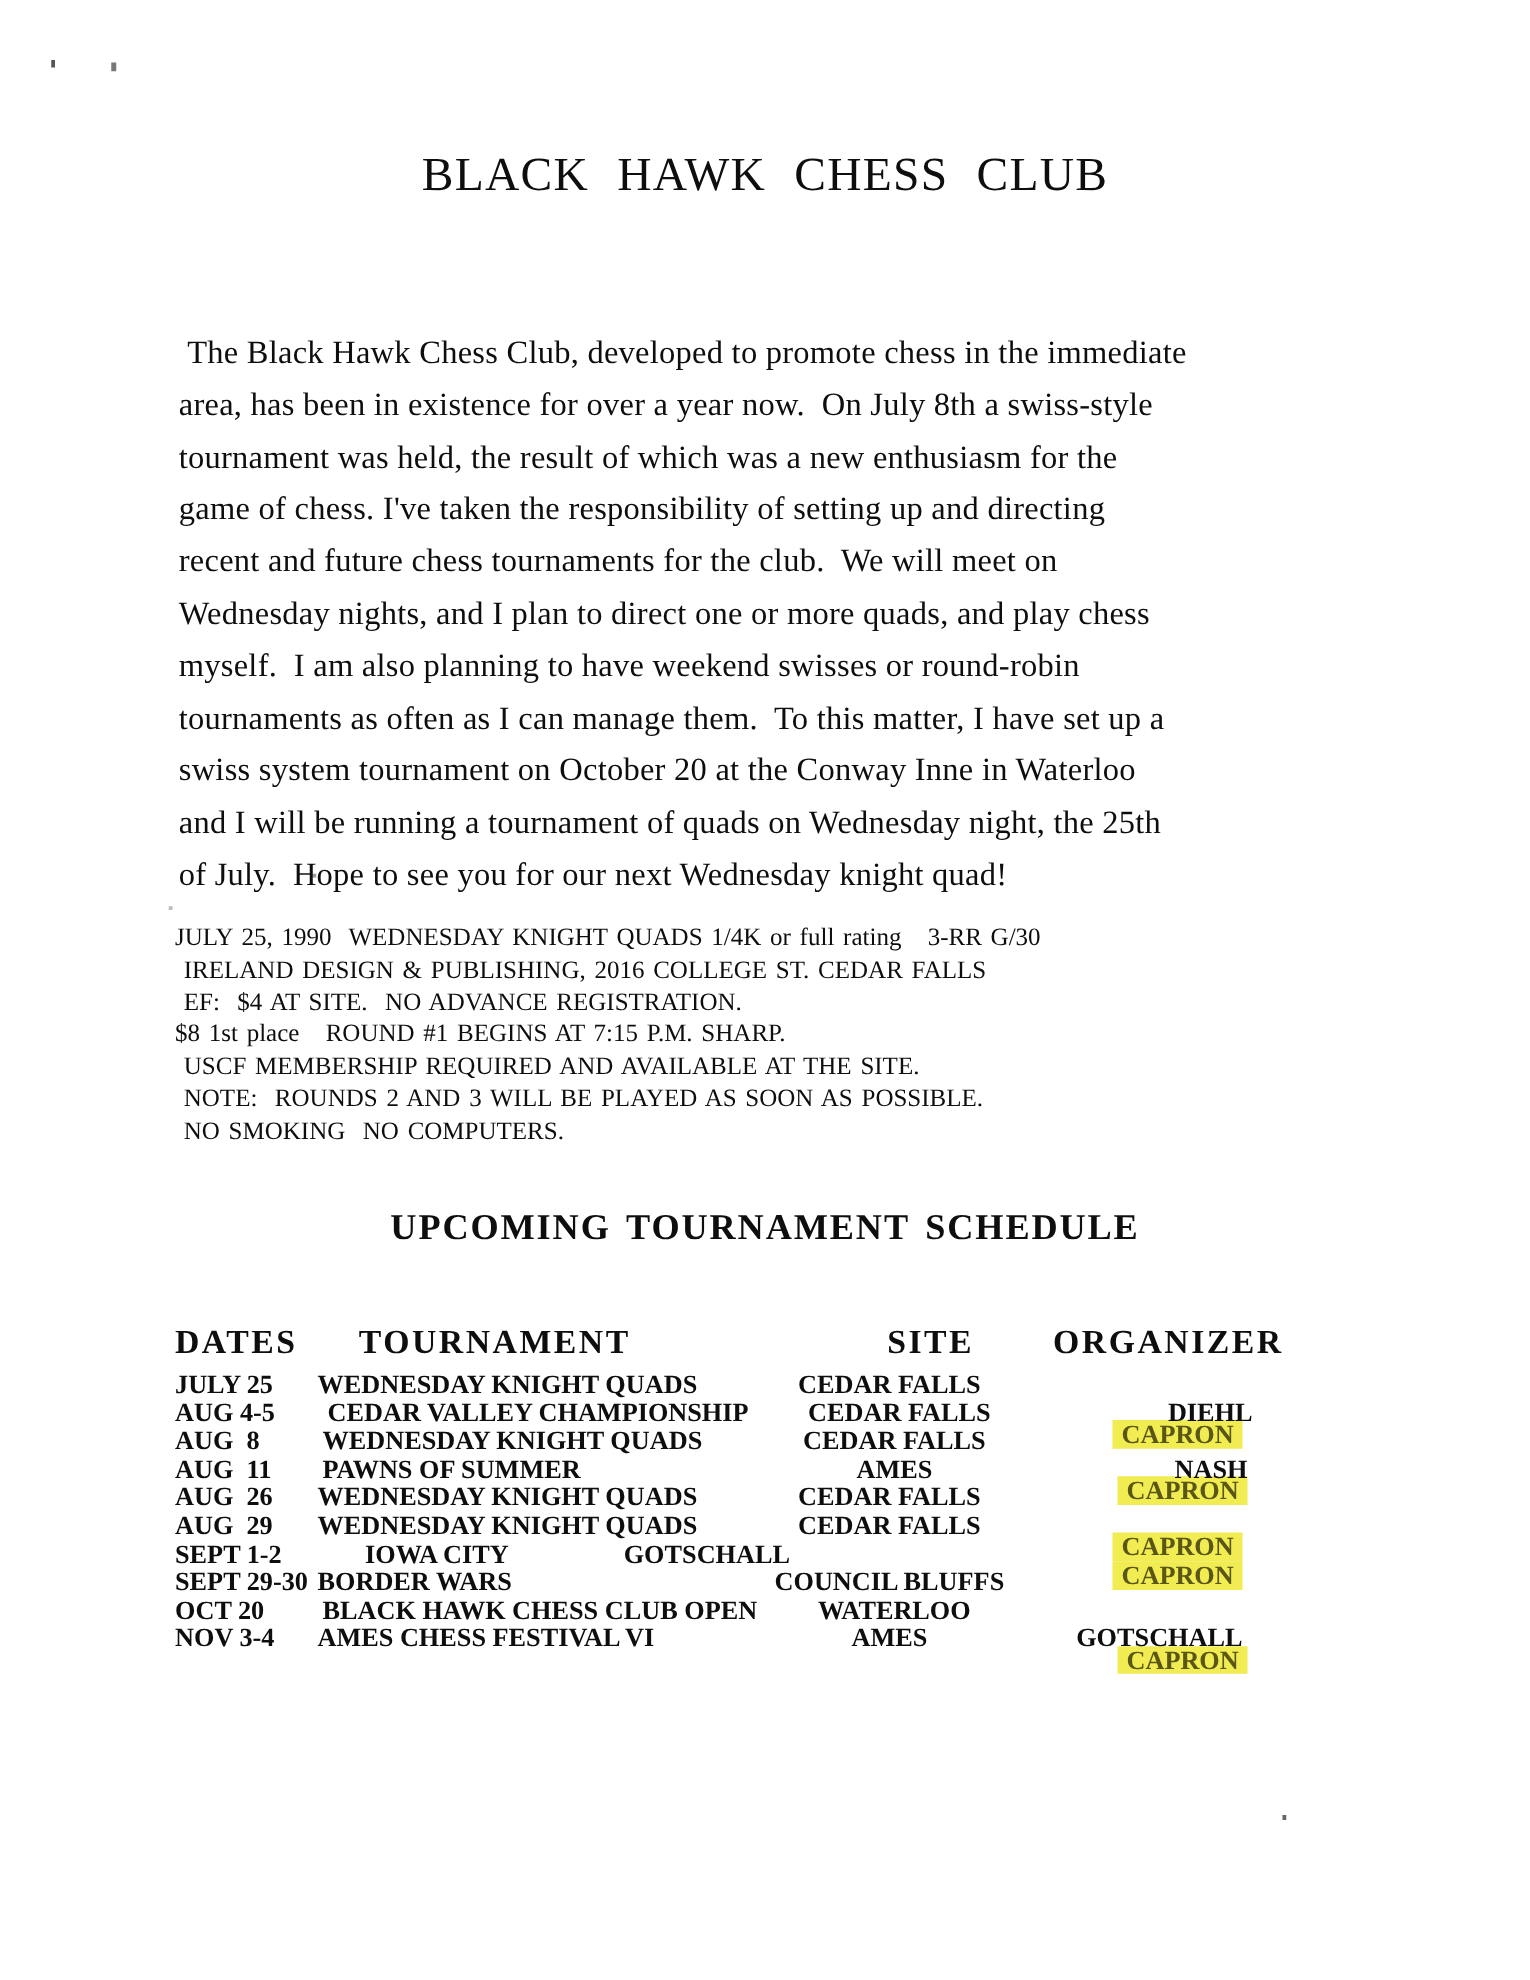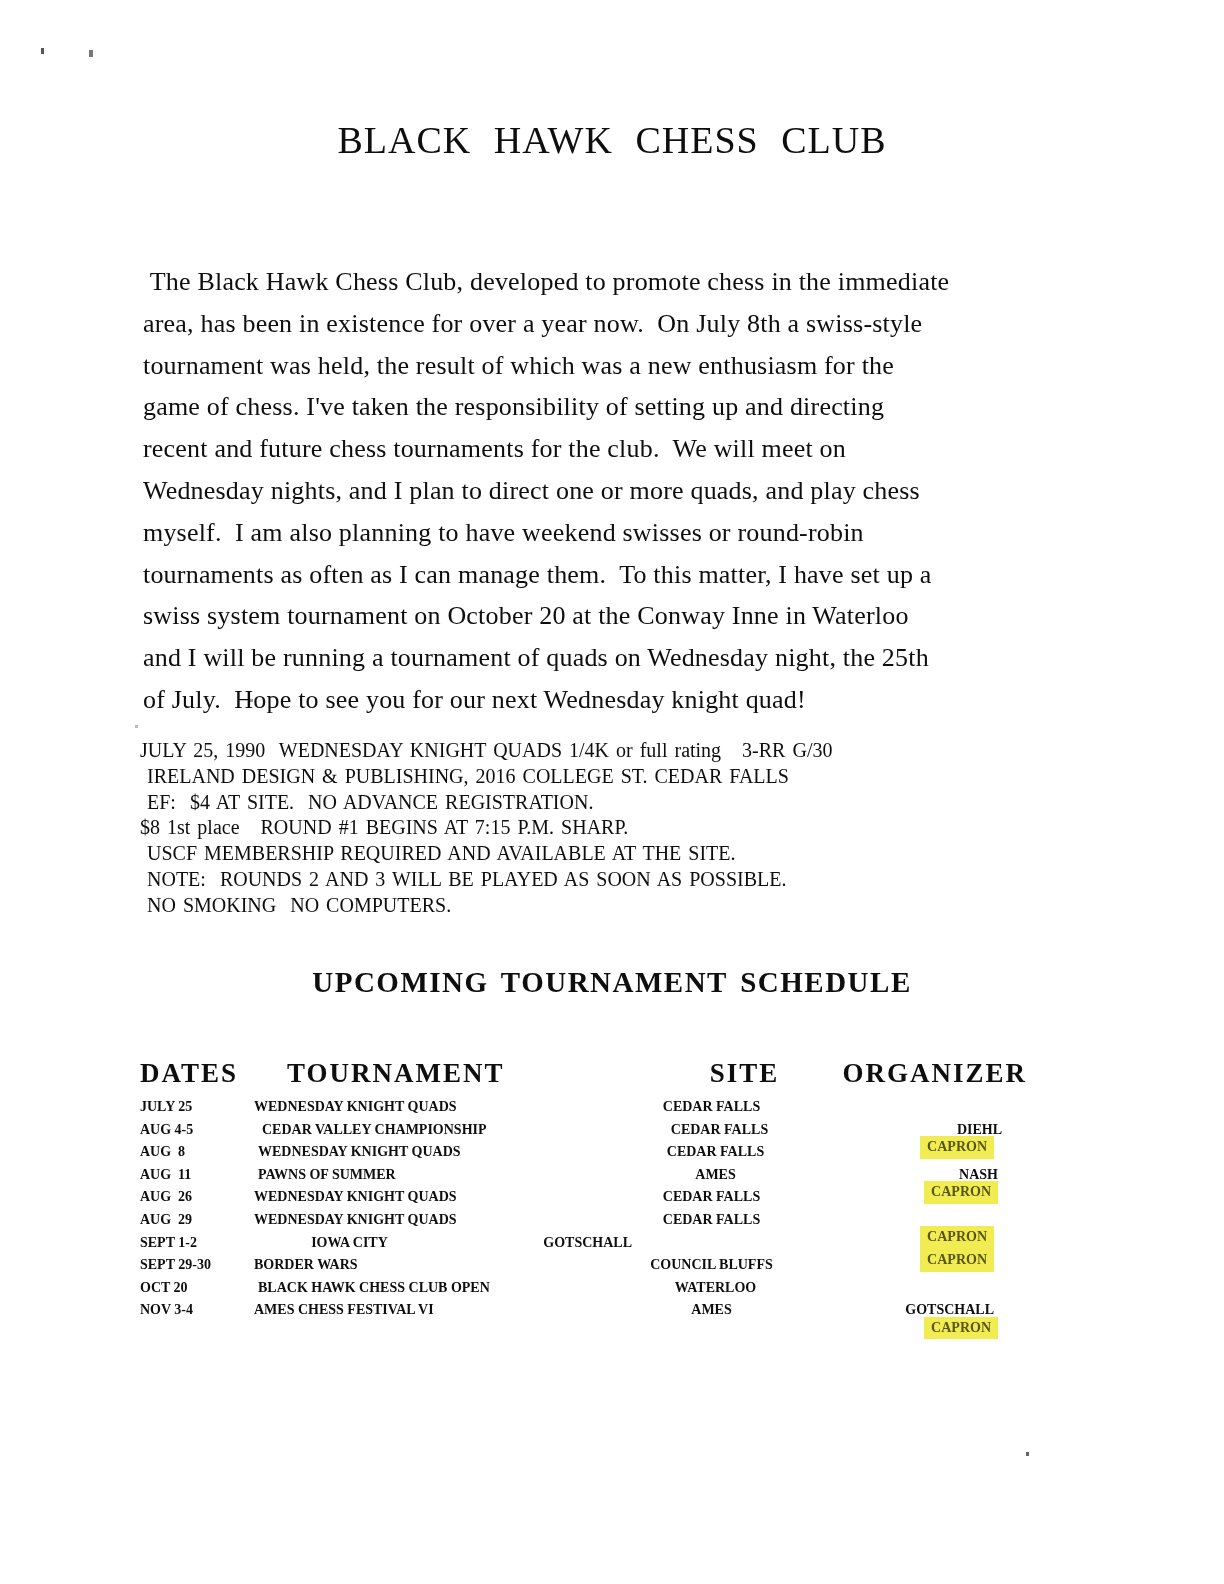--- a/index.html
+++ b/index.html
@@ -59,21 +59,21 @@
     position: absolute;
     top: 1060px;
     left: 140px;
     width: 870px;
     font-weight: bold;
   }
   .srow {
     display: flex;
     height: 22.6px;
     line-height: 22.6px;
-    font-size: 14px;
+    font-size: 21px;
   }
   .srow.header-row {
     font-size: 27px;
     height: 26px;
     line-height: 26px;
     letter-spacing: 2px;
     margin-bottom: 10px;
   }
   .c-dates { width: 112px; white-space: pre; flex-shrink: 0; }
   .c-tournament { width: 360px; padding-left: 2px; flex-shrink: 0; white-space: pre; }

